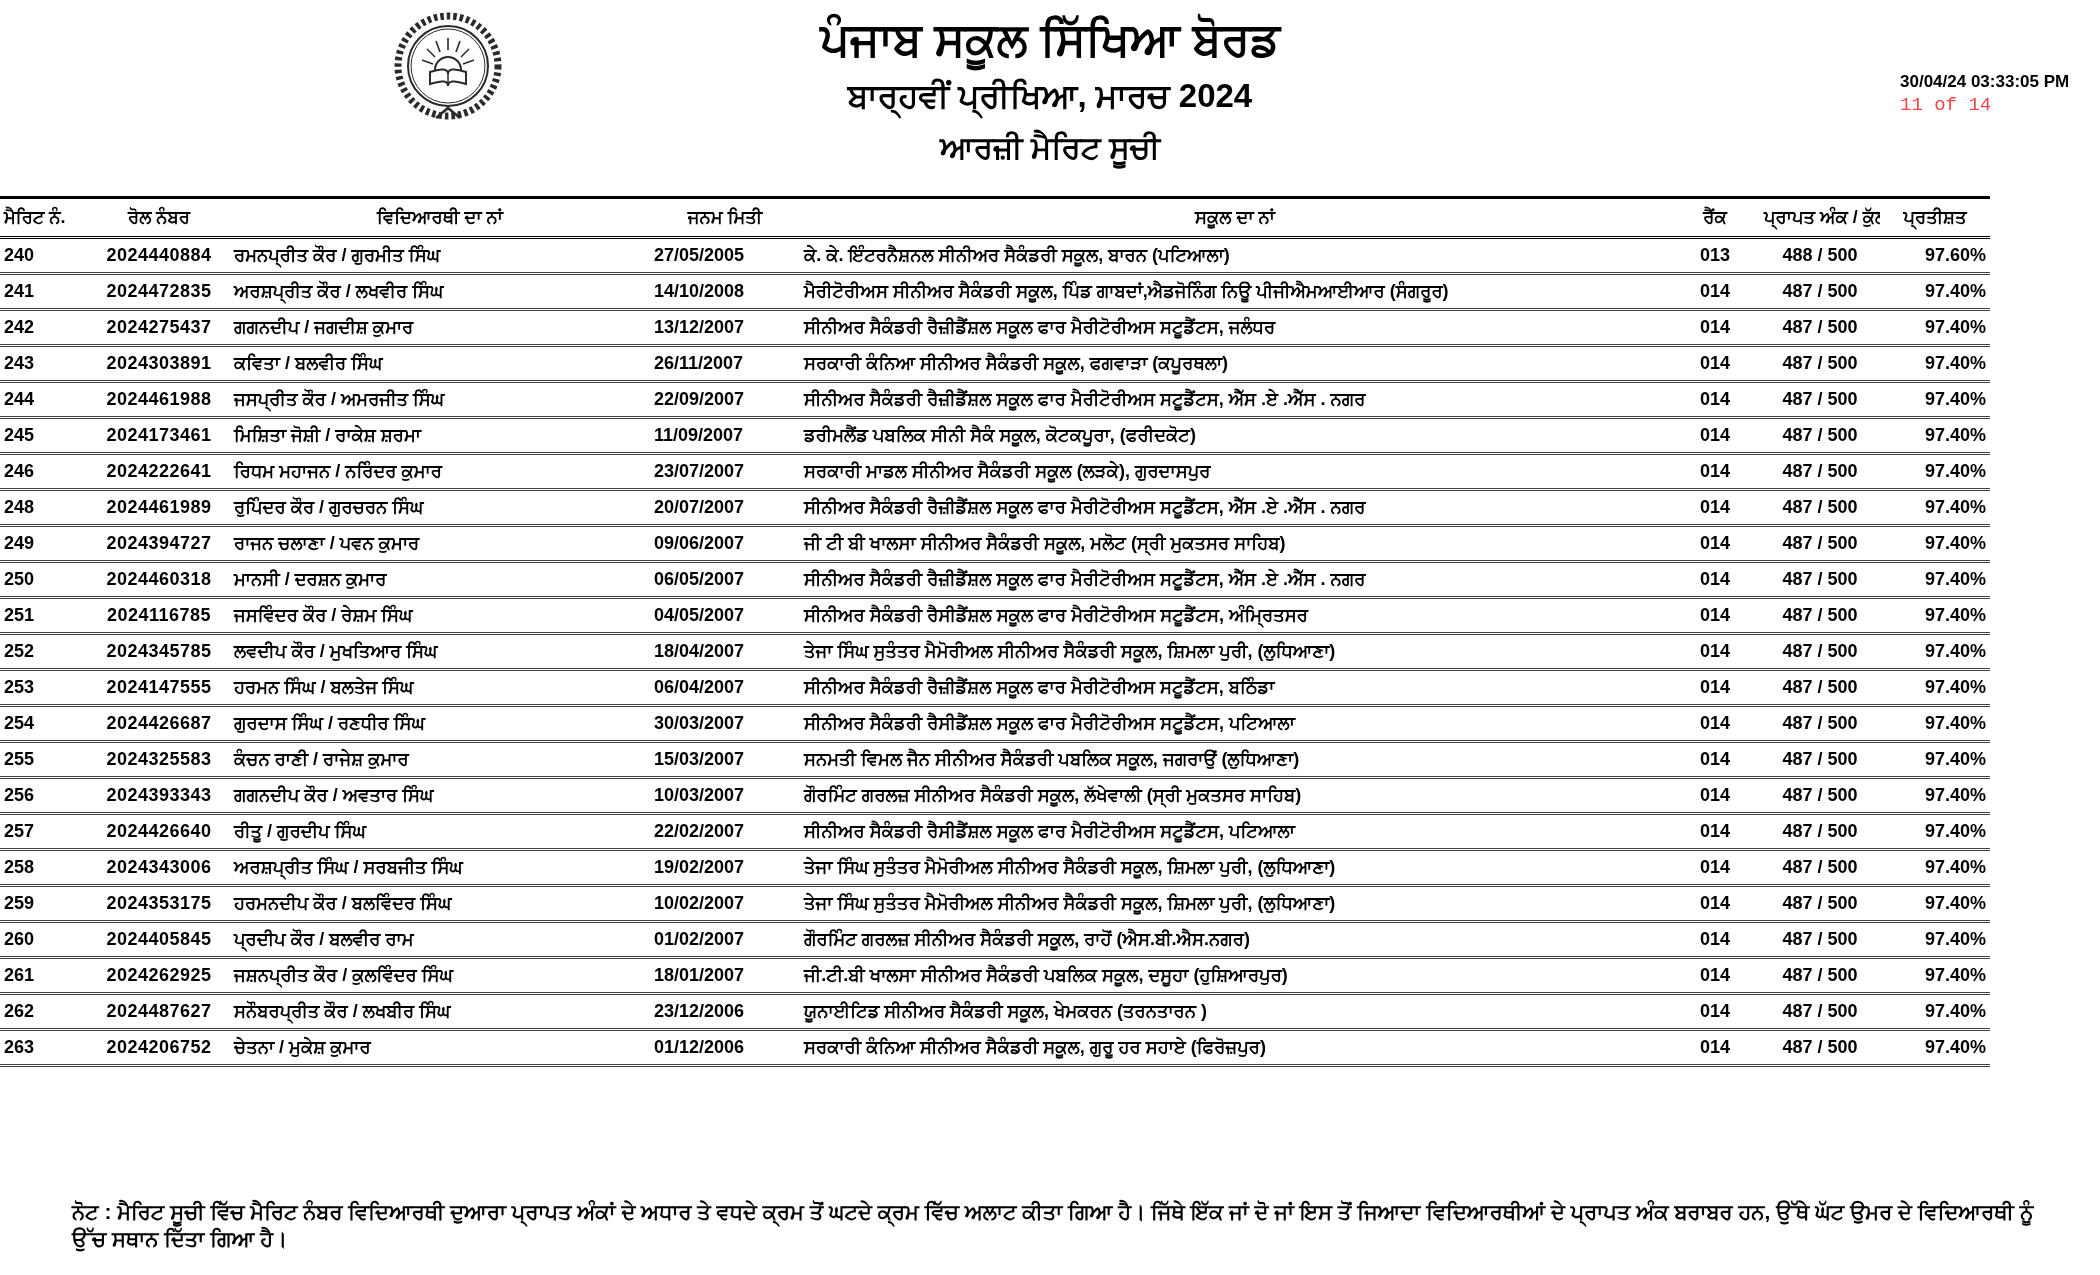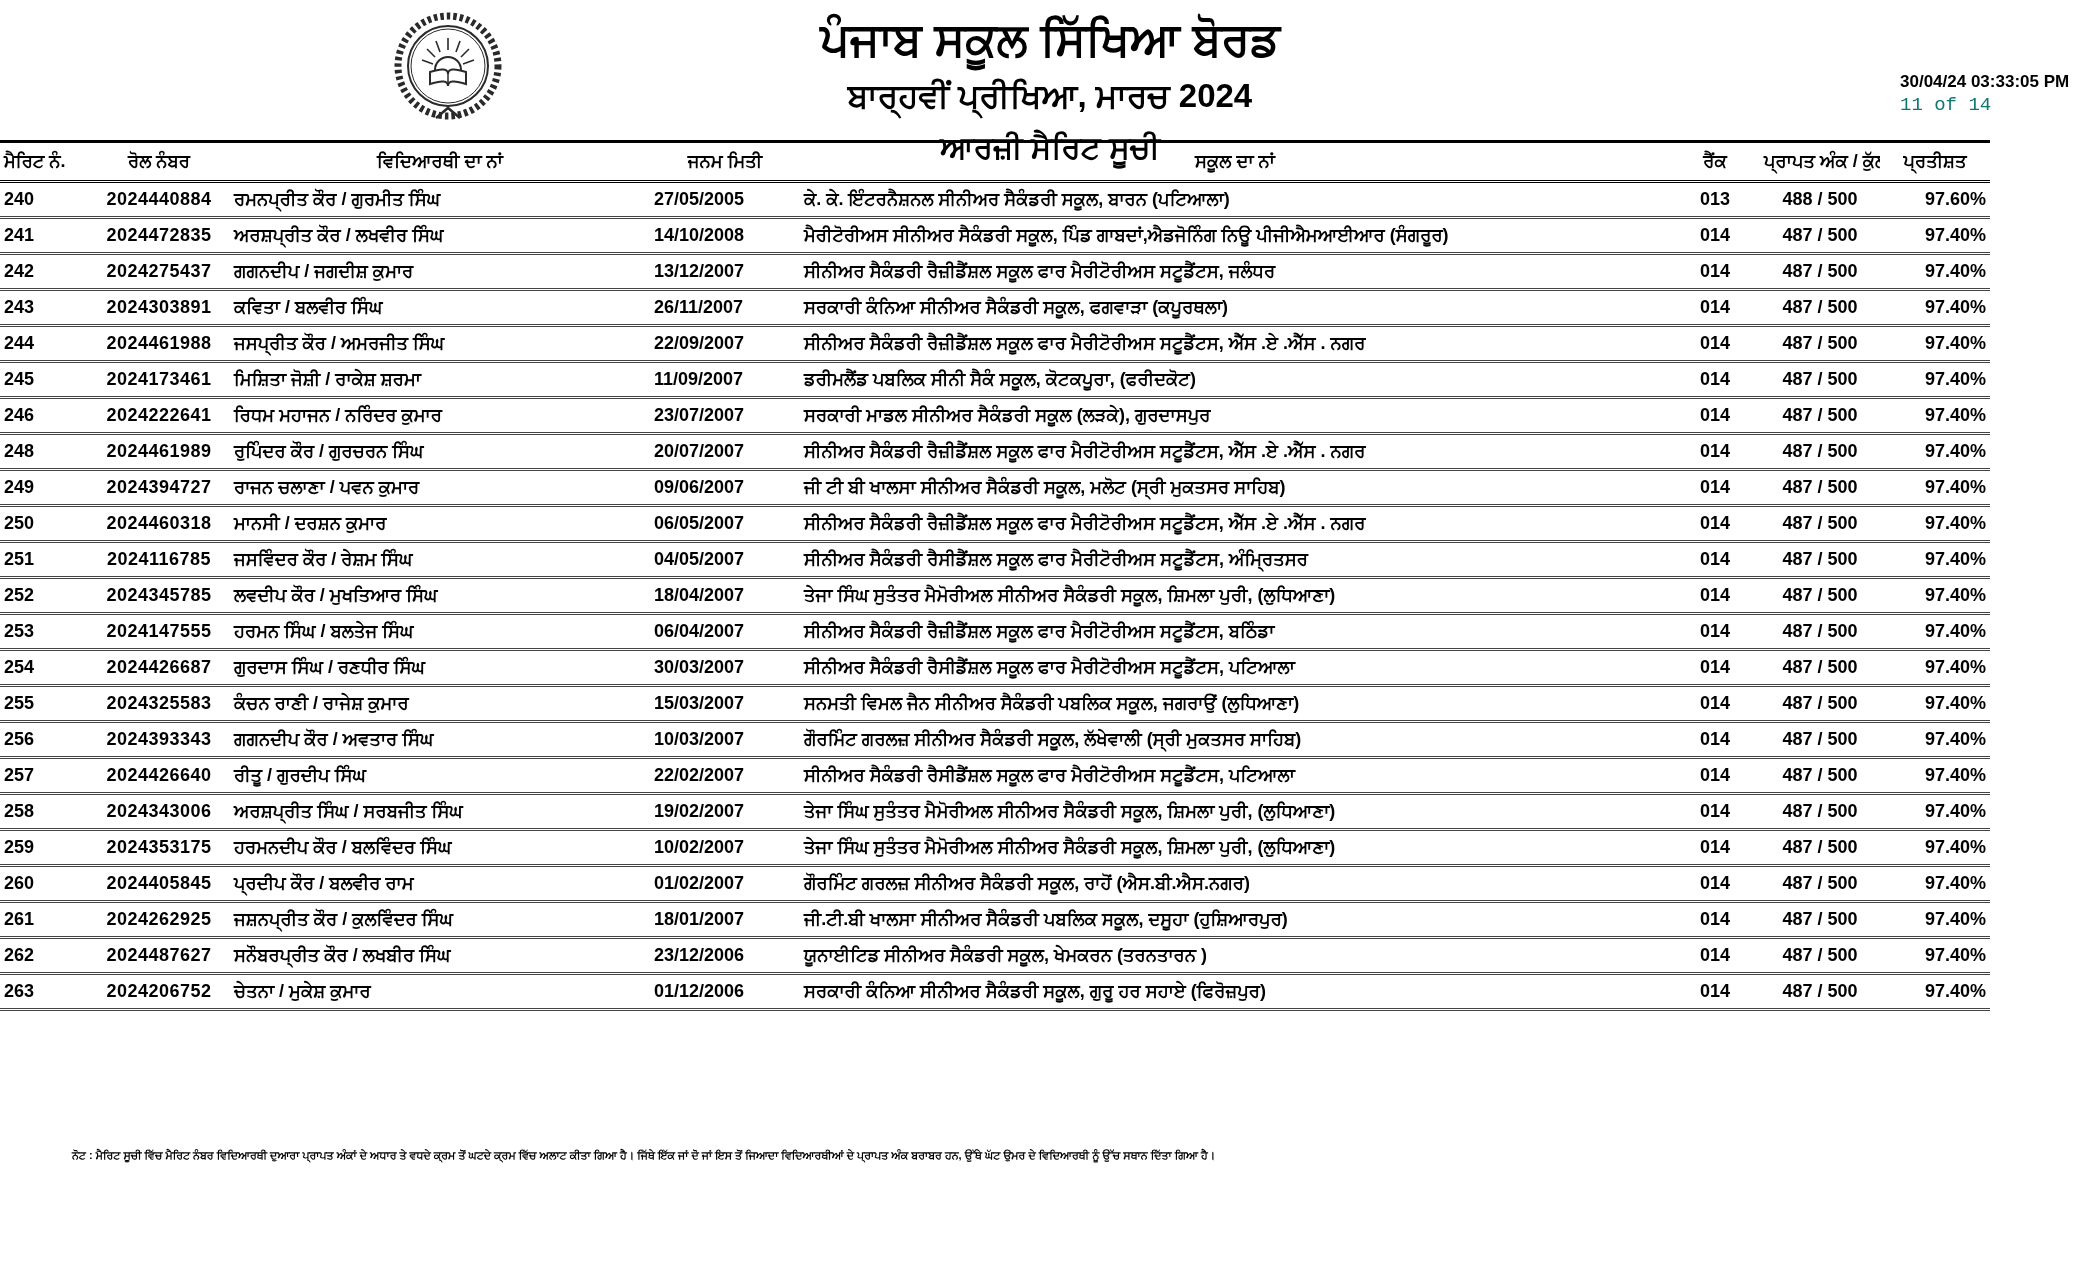--- a/index.html
+++ b/index.html
@@ -3,29 +3,29 @@
 <meta charset="utf-8">
 <style>
   * { box-sizing: border-box; }
   html, body { margin: 0; padding: 0; }
   body {
     width: 2100px; height: 1275px;
     background: #ffffff; color: #000;
     font-family: "Liberation Sans", "DejaVu Sans", sans-serif;
     position: relative; overflow: hidden;
   }
-  .header { position: relative; height: 140px; }
+  .header { position: relative; height: 196px; }
   .logo-wrap { position: absolute; left: 388px; top: 8px; width: 120px; height: 120px; }
   .header-center { text-align: center; padding-top: 14px; }
   .title { font-size: 46px; font-weight: bold; line-height: 1.1; }
   .subtitle { font-size: 33px; font-weight: bold; margin-top: 12px; }
   .list-title { font-size: 31px; font-weight: bold; margin-top: 14px; }
   .print-meta { position: absolute; left: 1900px; top: 72px; }
   .timestamp { font-size: 17px; font-weight: bold; white-space: nowrap; }
-  .page-indicator { font-family: "Liberation Mono", "DejaVu Sans Mono", monospace; font-size: 19px; color: #0f766e; margin-top: 2px; }
+  .page-indicator { font-family: "Liberation Mono", "DejaVu Sans Mono", monospace; font-size: 19px; color: #ef4444; margin-top: 2px; }
 
   table.merit { border-collapse: collapse; table-layout: fixed; width: 1990px; }
   table.merit col.c-merit { width: 88px; }
   table.merit col.c-roll { width: 142px; }
   table.merit col.c-name { width: 420px; }
   table.merit col.c-dob { width: 150px; }
   table.merit col.c-school { width: 870px; }
   table.merit col.c-rank { width: 90px; }
   table.merit col.c-marks { width: 120px; }
   table.merit col.c-pct { width: 110px; }
@@ -45,22 +45,22 @@
   td.c-merit { text-align: left; padding-left: 10px; font-size: 19px; }
   td.c-roll { text-align: center; font-size: 19px; letter-spacing: 0.5px; }
   td.c-name { text-align: left; font-weight: 600; }
   td.c-dob { text-align: left; }
   td.c-school { text-align: left; font-weight: 600; }
   td.c-rank { text-align: center; font-size: 19px; }
   td.c-marks { text-align: center; font-weight: 600; }
   td.c-pct { text-align: right; padding-right: 8px; font-size: 19px; }
 
   .footer-note {
-    position: absolute; left: 72px; top: 1148px; width: 1970px;
-    font-size: 11px; font-weight: bold; line-height: 1.3;
+    position: absolute; left: 72px; top: 1198px; width: 1970px;
+    font-size: 21px; font-weight: bold; line-height: 1.3;
   }
   svg .ln { stroke: #2a2a2a; fill: none; }
 </style>
 </head>
 <body>
 
 <div class="header">
   <div class="logo-wrap">
     <svg width="120" height="120" viewBox="0 0 120 120">
 

